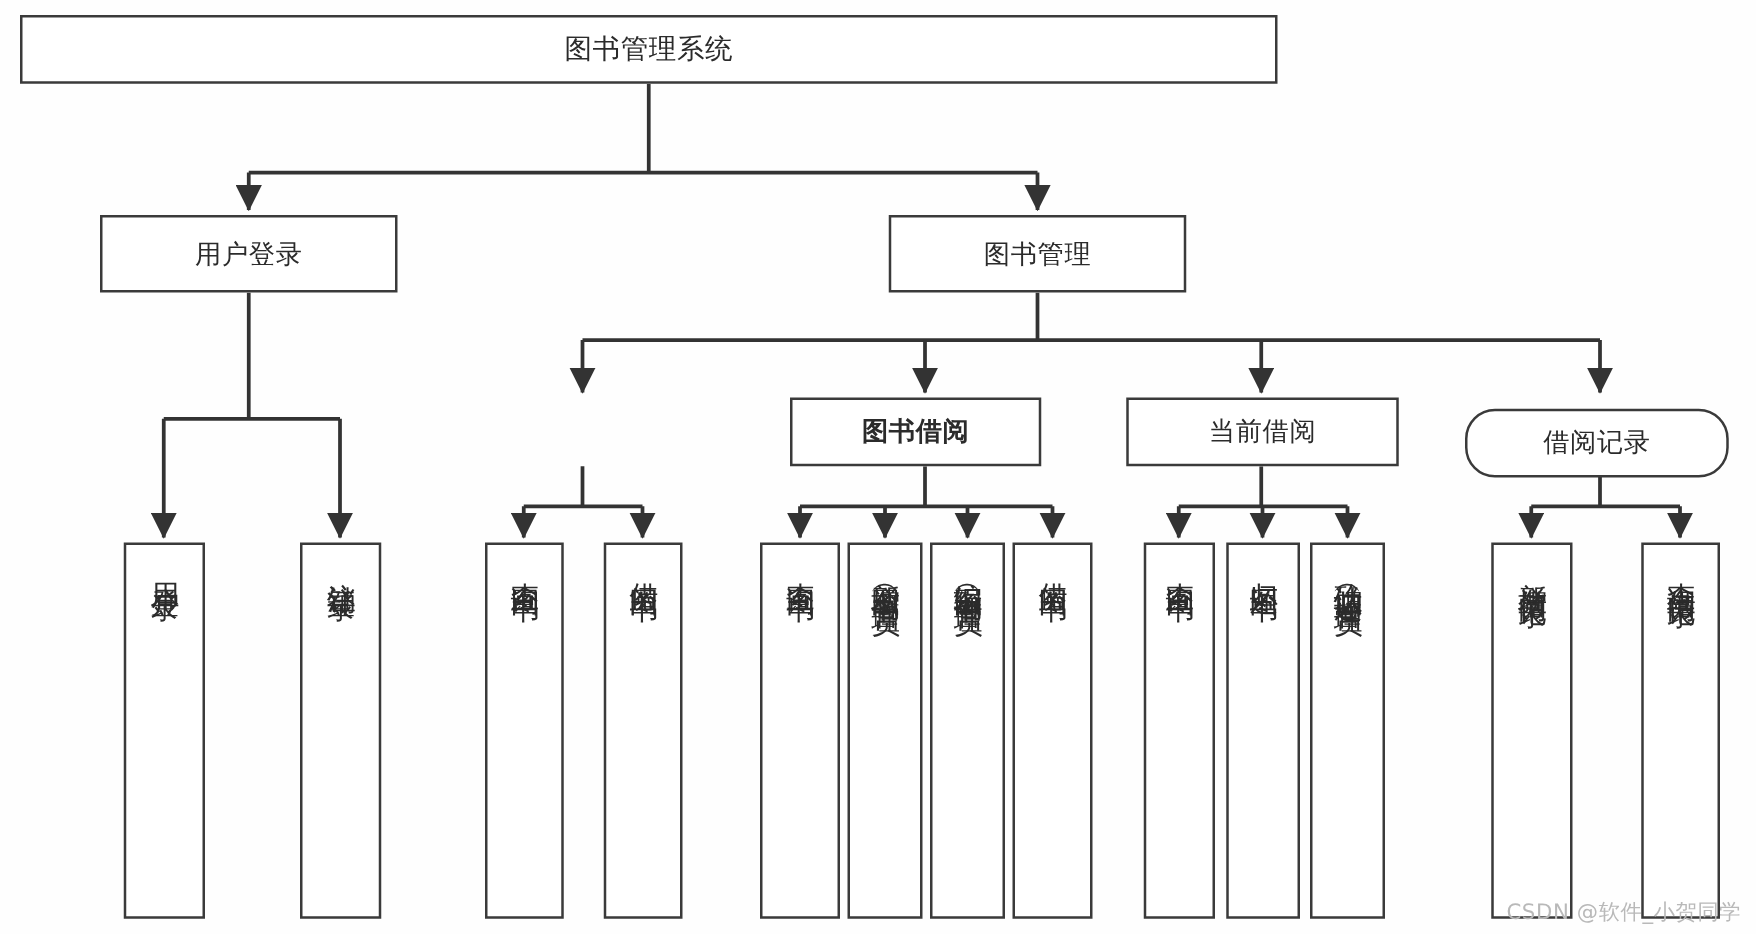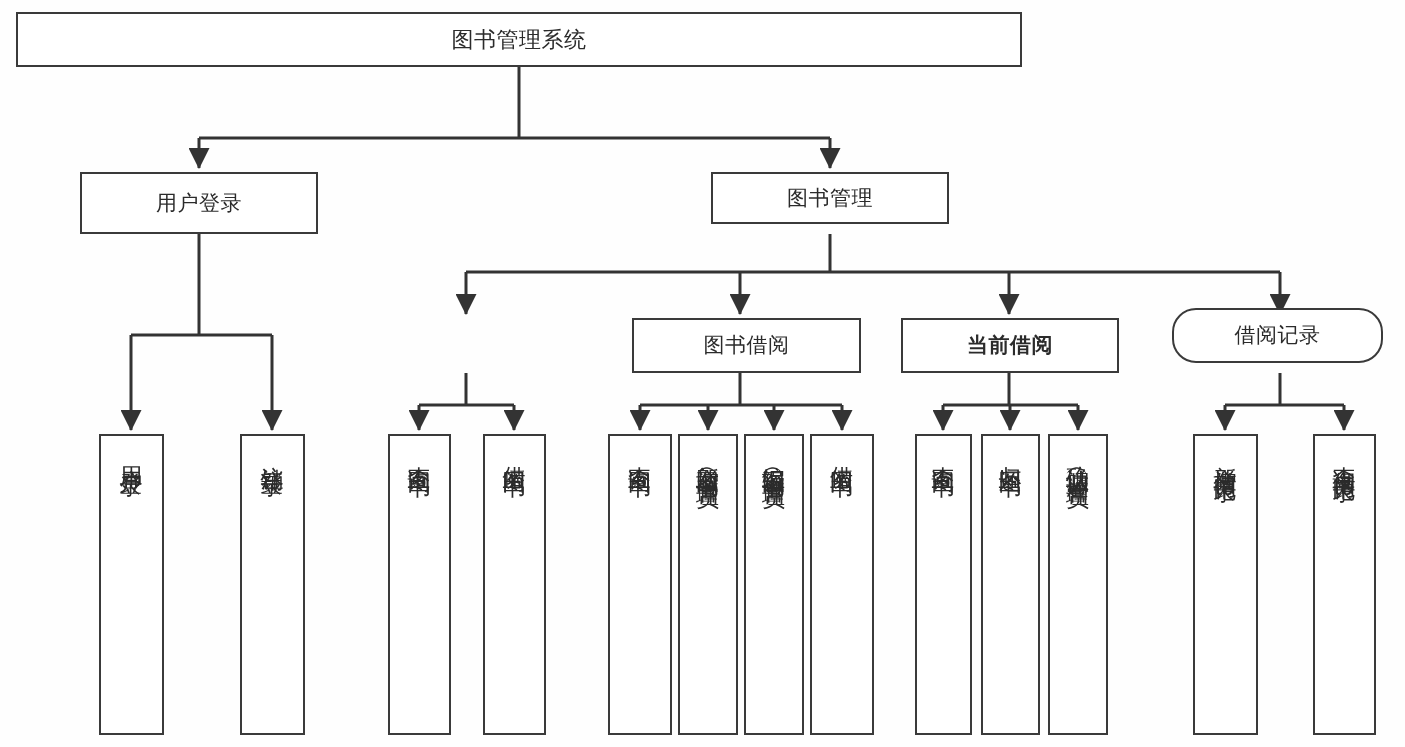--- a/index.html
+++ b/index.html
@@ -130,31 +130,31 @@
     </g>
   </svg>
 
   <div class="node horiz root" style="left:16px;top:12px;width:1006px;height:55px;">
     <span class="node-label">图书管理系统</span>
   </div>
 
   <div class="node horiz" style="left:80px;top:172px;width:238px;height:62px;">
     <span class="node-label">用户登录</span>
   </div>
-  <div class="node horiz" style="left:711px;top:172px;width:238px;height:52px;">
+  <div class="node horiz" style="left:711px;top:172px;width:238px;height:62px;">
     <span class="node-label">图书管理</span>
   </div>
 
-  <div class="node horiz" style="left:632px;top:318px;width:229px;height:55px;">
+  <div class="node horiz" style="left:632px;top:318px;width:201px;height:55px;font-weight:bold;">
     <span class="node-label">图书借阅</span>
   </div>
-  <div class="node horiz" style="left:901px;top:318px;width:218px;height:55px;font-weight:bold;">
+  <div class="node horiz" style="left:901px;top:318px;width:218px;height:55px;">
     <span class="node-label">当前借阅</span>
   </div>
-  <div class="node horiz" style="left:1172px;top:308px;width:211px;height:55px;border-radius:24px;">
+  <div class="node horiz" style="left:1172px;top:327px;width:211px;height:55px;border-radius:24px;">
     <span class="node-label">借阅记录</span>
   </div>
 
   <div class="node vert" style="left:99px;top:434px;width:65px;height:301px;">
     <span class="node-label">用户登录</span>
   </div>
   <div class="node vert" style="left:240px;top:434px;width:65px;height:301px;">
     <span class="node-label">注销登录</span>
   </div>
 
@@ -188,14 +188,15 @@
     <span class="node-label">确认归还（管理员）</span>
   </div>
 
   <div class="node vert" style="left:1193px;top:434px;width:65px;height:301px;">
     <span class="node-label">新增借阅记录</span>
   </div>
   <div class="node vert" style="left:1313px;top:434px;width:63px;height:301px;">
     <span class="node-label">查询借阅记录</span>
   </div>
 
+  <div id="watermark">CSDN @软件_小贺同学</div>
 
 </div>
 
 </body></html>

